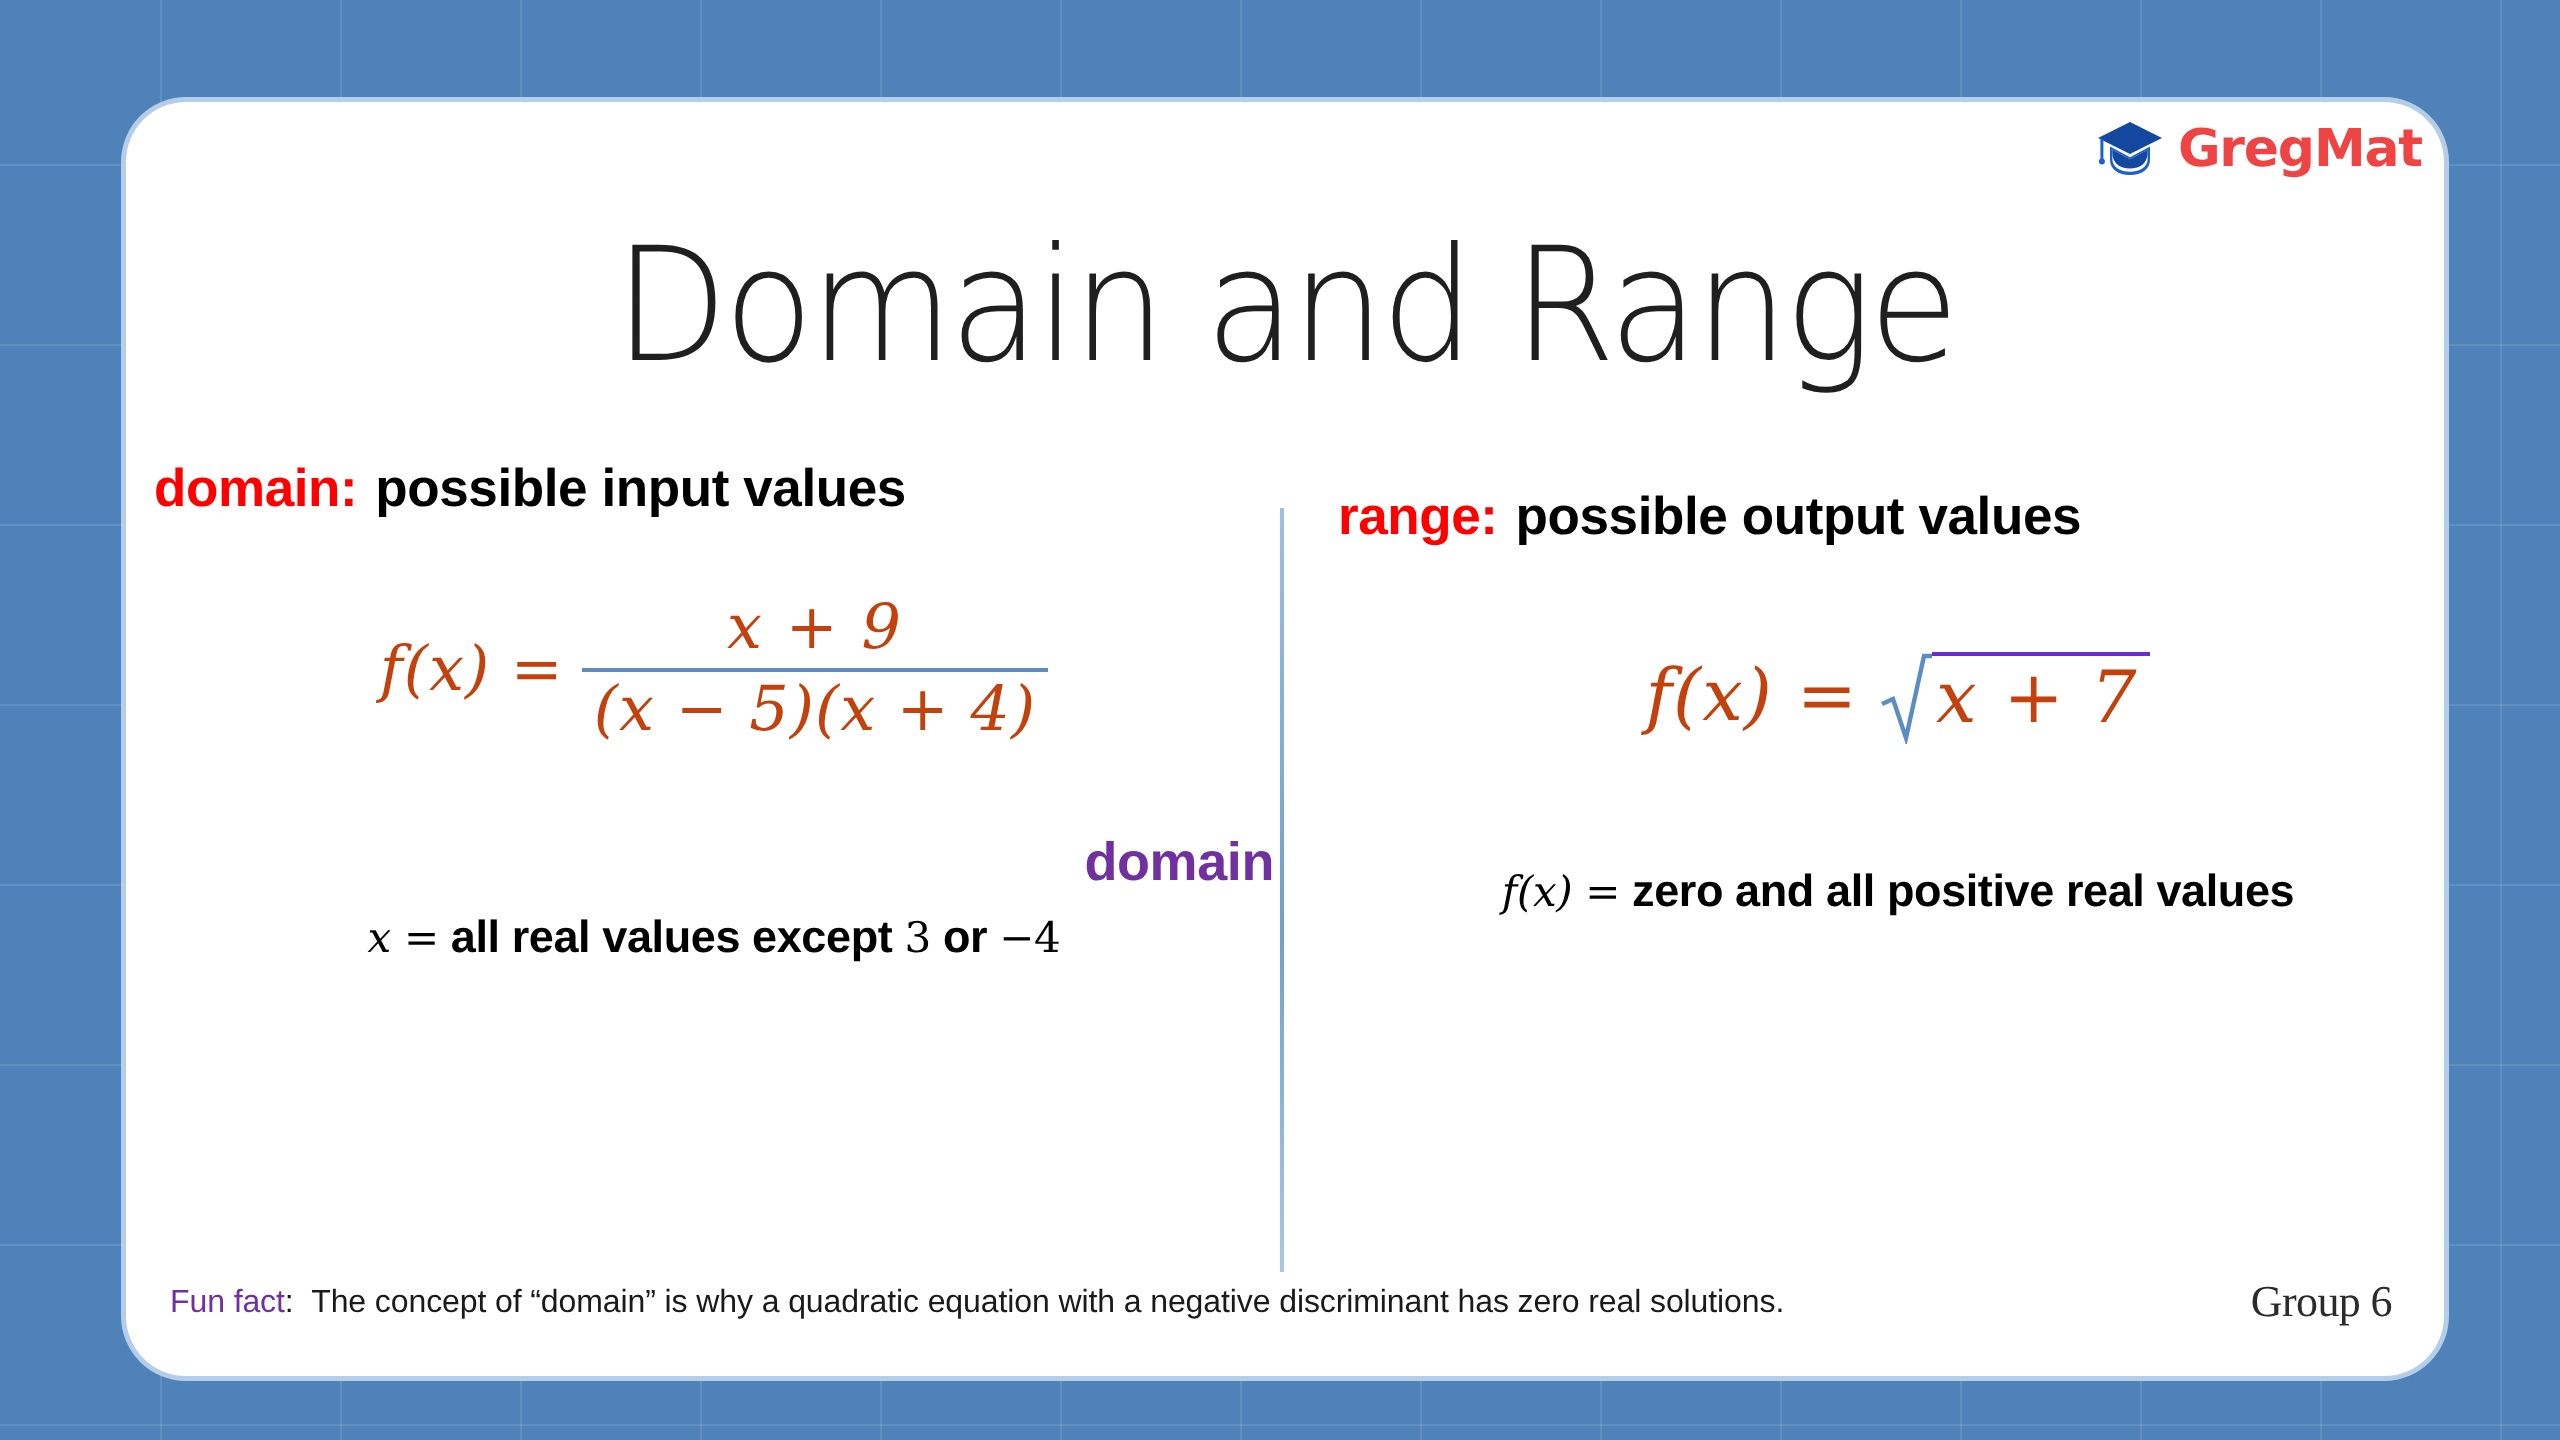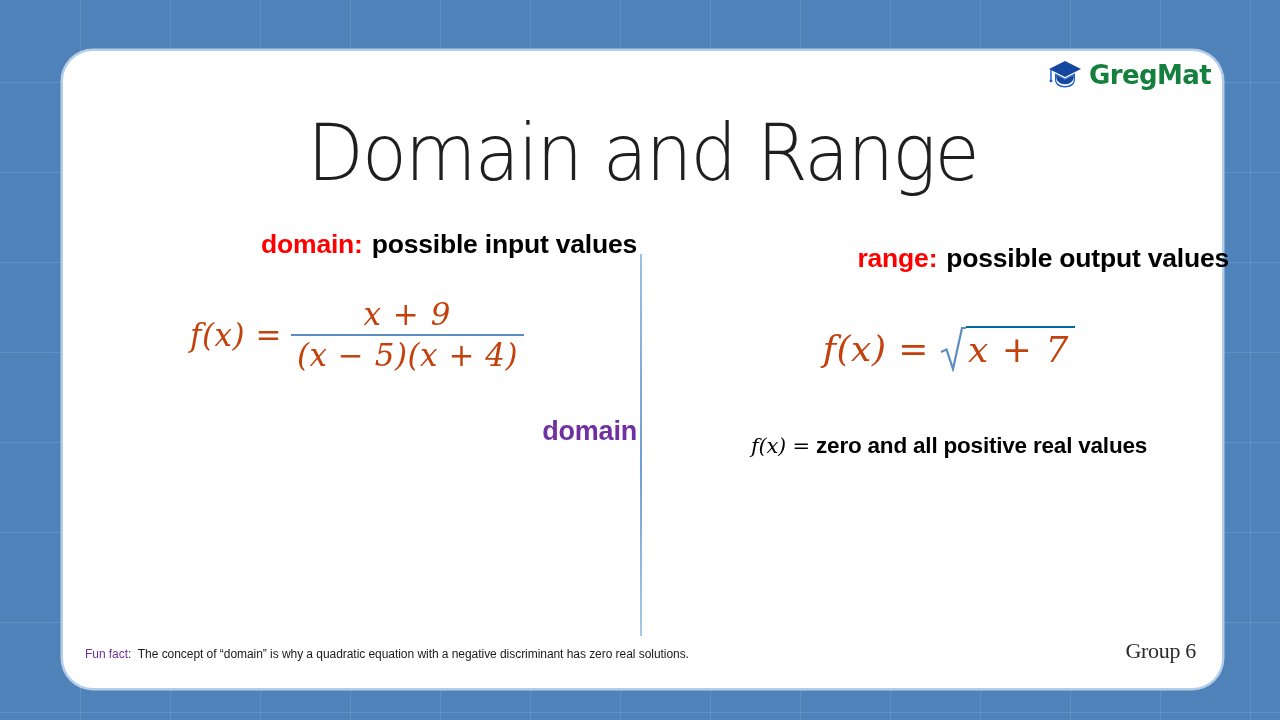--- a/index.html
+++ b/index.html
@@ -50,21 +50,21 @@
     display: flex;
     align-items: center;
     gap: 7px;
   }
   .logo-icon { display:block; width: 34px; height: 30px; }
   .logo-text {
     font-family: "DejaVu Sans", sans-serif;
     font-size: 26px;
     font-weight: bold;
     letter-spacing: -0.6px;
-    color: #15803d;
+    color: #ef4444;
     line-height: 1;
   }
 
   
   .title {
     position: absolute;
     top: 63px;
     left: 0;
     width: 100%;
     text-align: center;
@@ -90,21 +90,21 @@
   
   .col {
     position: absolute;
     top: 178px;
     width: 560px;
   }
   .col-left  { left: 14px;  }
   .col-right { left: 606px; margin-top: 14px; }
 
   .heading {
-    text-align: right;
+    text-align: left;
     font-size: 26.5px;
     font-weight: bold;
     color: #000000;
     white-space: nowrap;
     letter-spacing: -0.2px;
   }
   .heading .kw { color: #ff0000; }
   .heading .kw::after { content: ""; display: inline-block; width: 9px; }
 
   
@@ -151,21 +151,21 @@
     font-size: 36px;
     line-height: 1;
   }
   .sqrt-expr .lhs { margin-right: 11px; letter-spacing: 0.5px; }
   .radical {
     display: inline-flex;
     align-items: stretch;
   }
   .radical svg { display: block; }
   .radicand {
-    border-top: 2px solid #0369a1;
+    border-top: 2px solid #6d28d9;
     padding: 4px 6px 0 2px;
     letter-spacing: 1px;
   }
 
   
   .answer-label {
     text-align: right;
     font-size: 27px;
     font-weight: bold;
     color: #7030a0;
@@ -191,21 +191,21 @@
     font-family: "DejaVu Serif", serif;
     font-weight: normal;
     font-size: 21px;
   }
 
   
   .footer-fact {
     position: absolute;
     left: 22px;
     bottom: 27px;
-    font-size: 12px;
+    font-size: 16px;
     color: #1a1a1a;
     white-space: nowrap;
     letter-spacing: -0.05px;
   }
   .footer-fact .ff-label { color: #7030a0; }
 
   .group-tag {
     position: absolute;
     right: 26px;
     bottom: 24px;
@@ -255,20 +255,27 @@
         <span class="frac">
           <span class="num math-i">x + 9</span>
           <span class="bar"></span>
           <span class="den math-i">(x − 5)(x + 4)</span>
         </span>
       </span>
     </div>
 
     <div class="answer-label">domain</div>
 
+    <div class="answer-text">
+      <span class="mono-math">x</span><span class="num-lit">&nbsp;</span><span class="num-lit">=</span>
+      <span>all real values except</span>
+      <span class="num-lit">3</span>
+      <span>or</span>
+      <span class="num-lit">−4</span>
+    </div>
   </div>
 
   <div class="col col-right">
 
     <div class="heading">
       <span class="kw">range:</span><span>possible output values</span>
     </div>
 
     <div class="formula-wrap">
       <span class="sqrt-expr">

